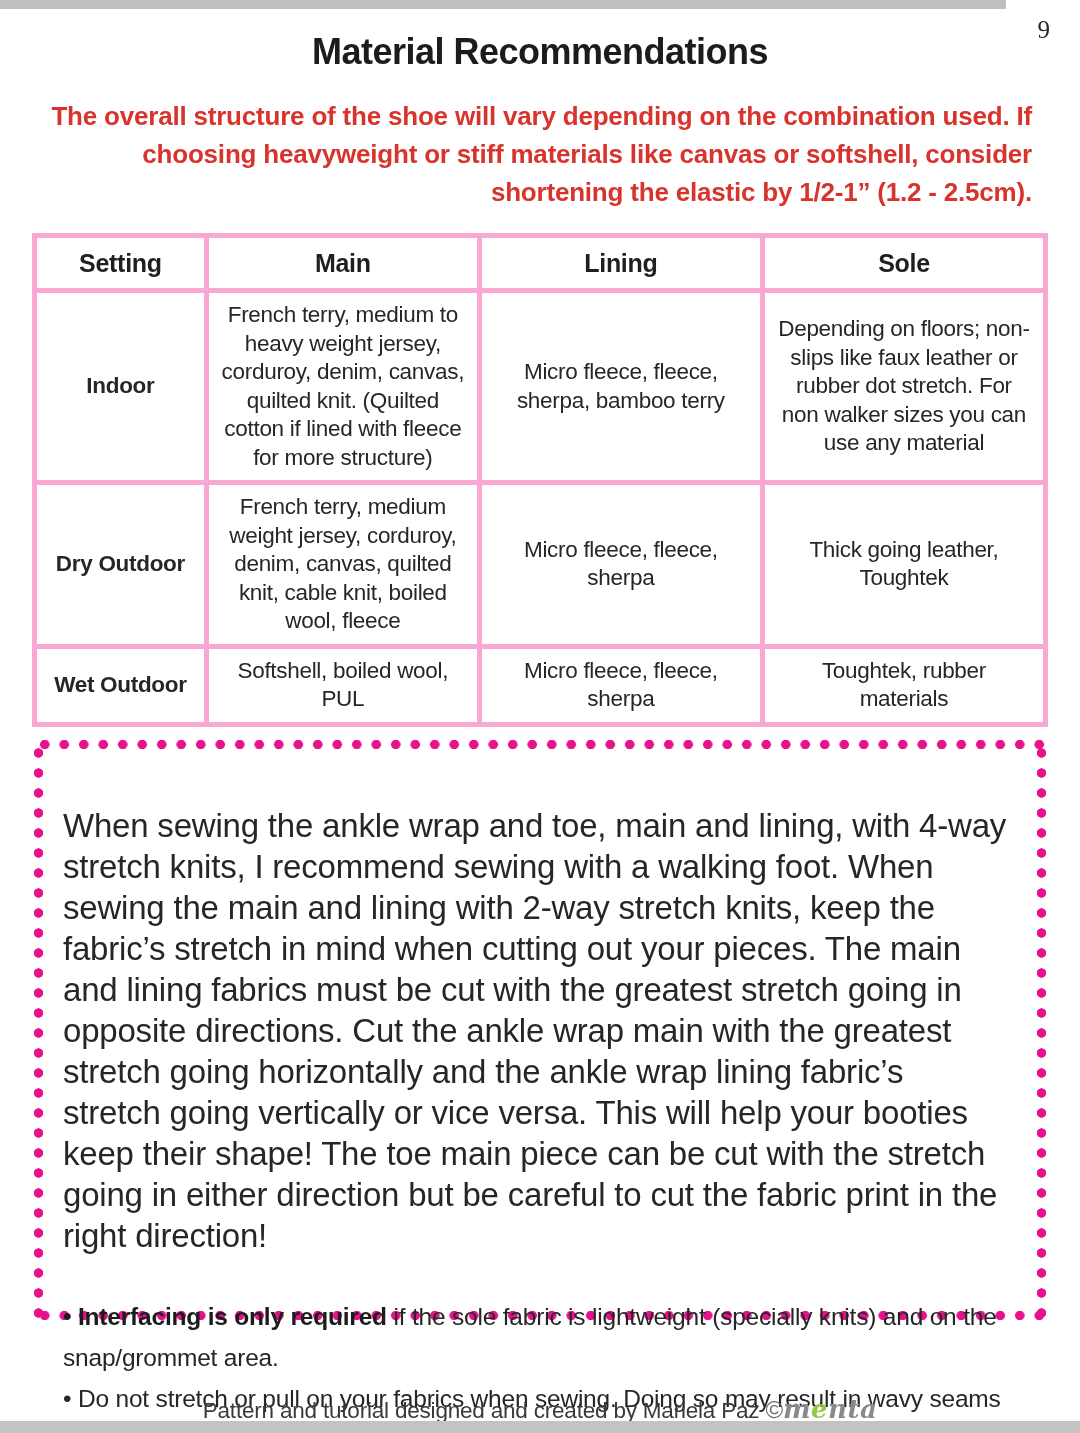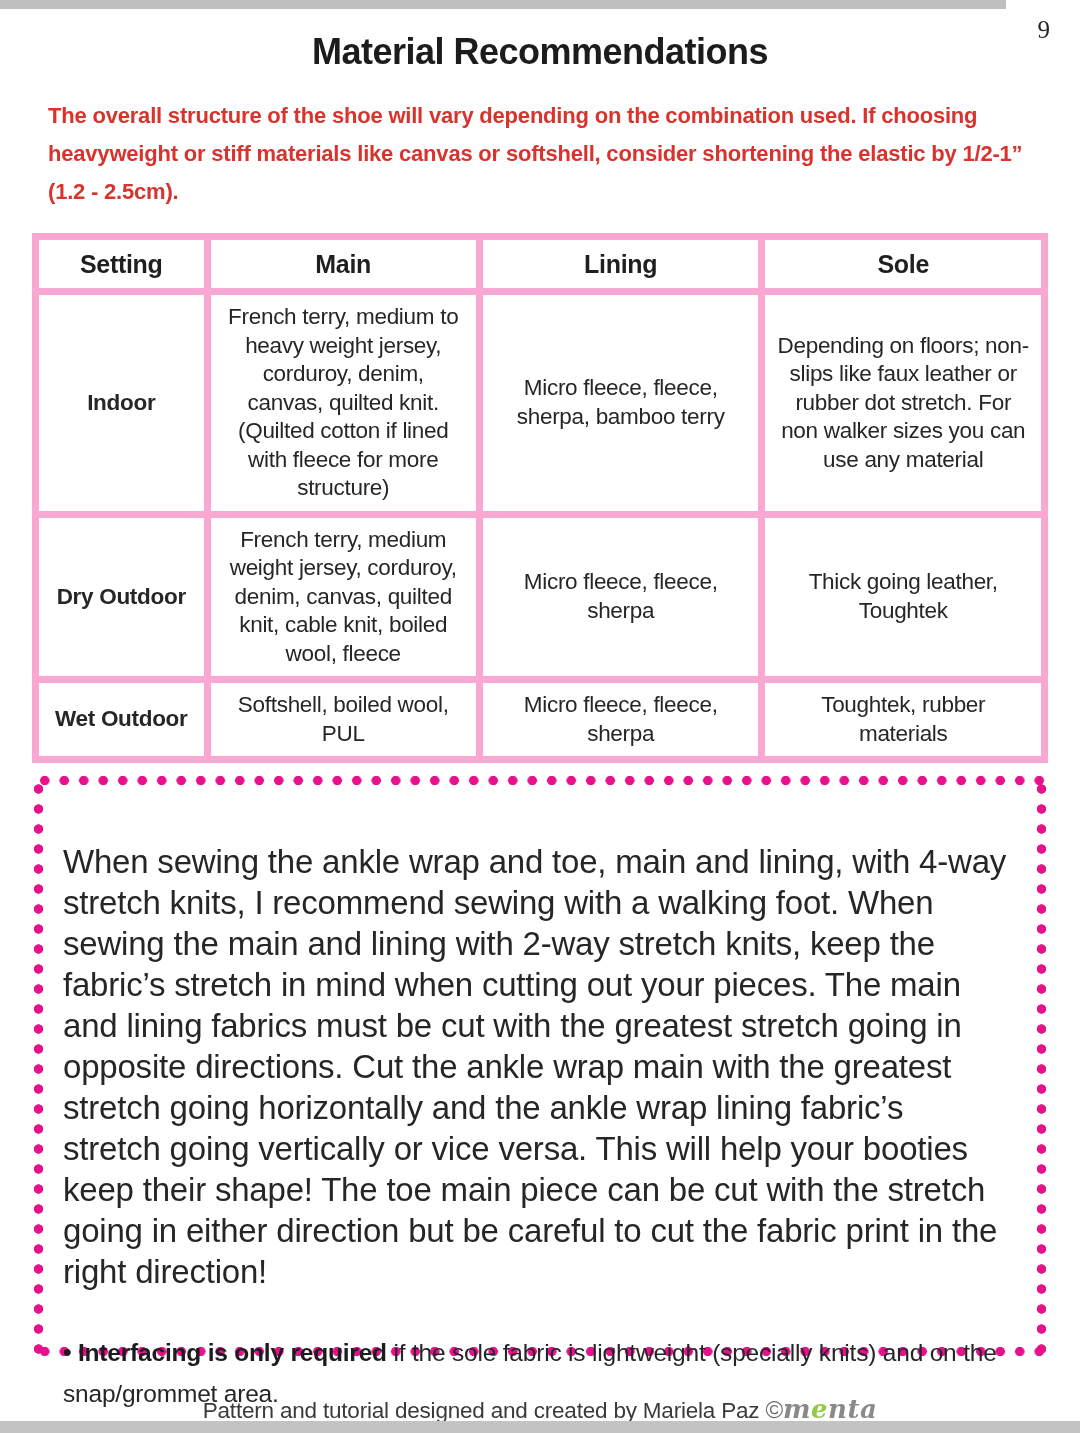--- a/index.html
+++ b/index.html
@@ -43,35 +43,35 @@
   }
   .intro {
     margin: 16px 36px 0 36px;
     font-size: 23.5px;
     line-height: 34px;
     letter-spacing: -0.2px;
     color: #262626;
   }
   .warning {
     margin: 24px 48px 0 48px;
-    text-align: left;
-    font-size: 22px;
+    text-align: right;
+    font-size: 26px;
     font-weight: bold;
     line-height: 38px;
     letter-spacing: -0.2px;
     color: #d8332c;
   }
   table.materials {
     margin: 22px 32px 0 32px;
     width: 1016px;
     border-collapse: collapse;
     table-layout: fixed;
   }
   table.materials th, table.materials td {
-    border: 7px solid #f9a8d4;
+    border: 5px solid #f9a8d4;
     text-align: center;
     vertical-align: middle;
     padding: 8px 12px;
   }
   table.materials th {
     font-size: 25px;
     font-weight: bold;
     height: 55px;
     letter-spacing: -0.3px;
   }

